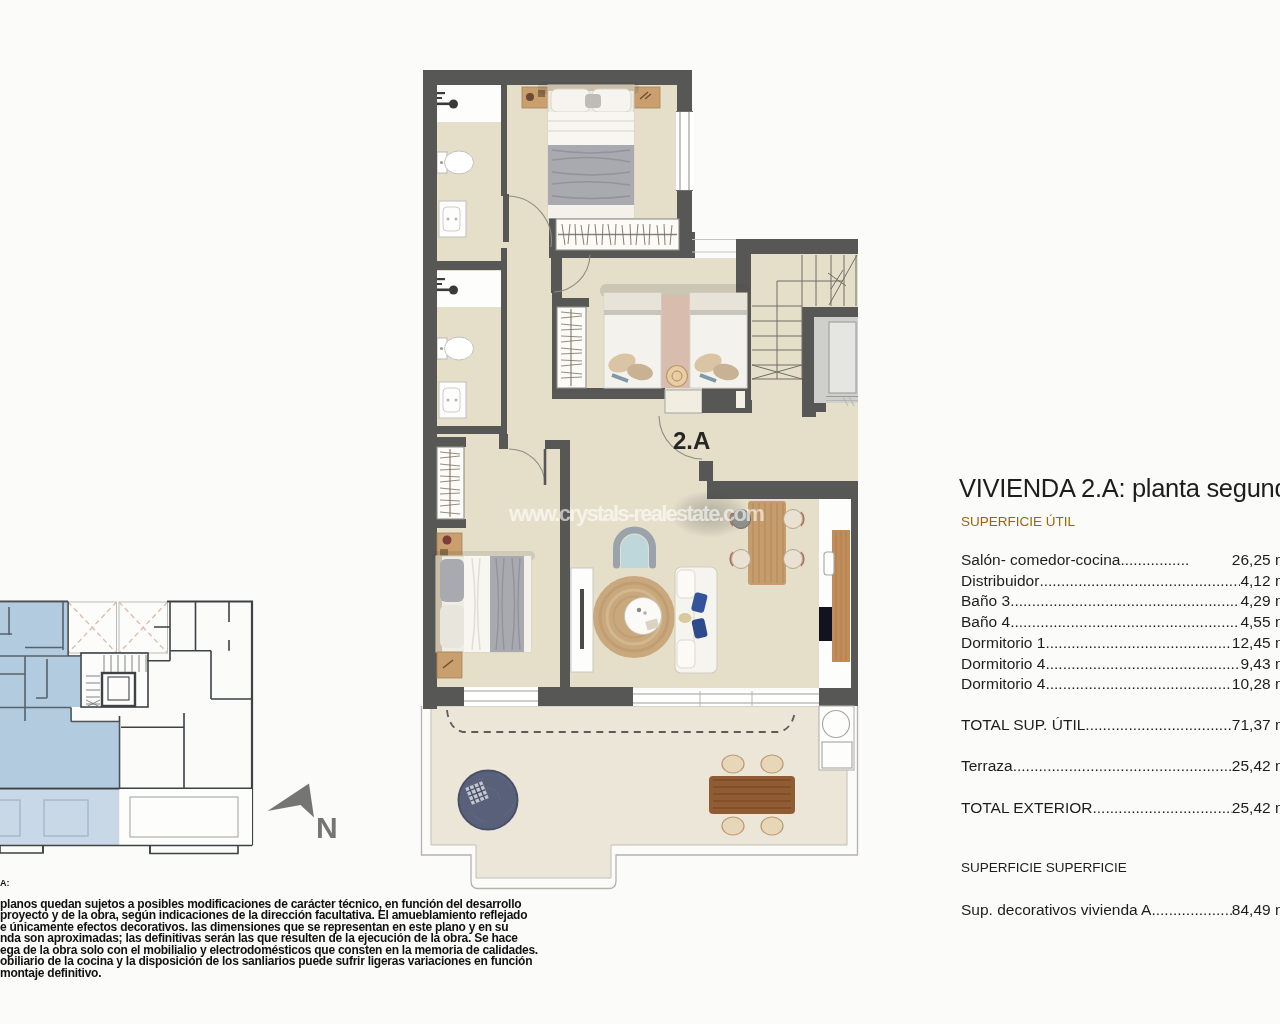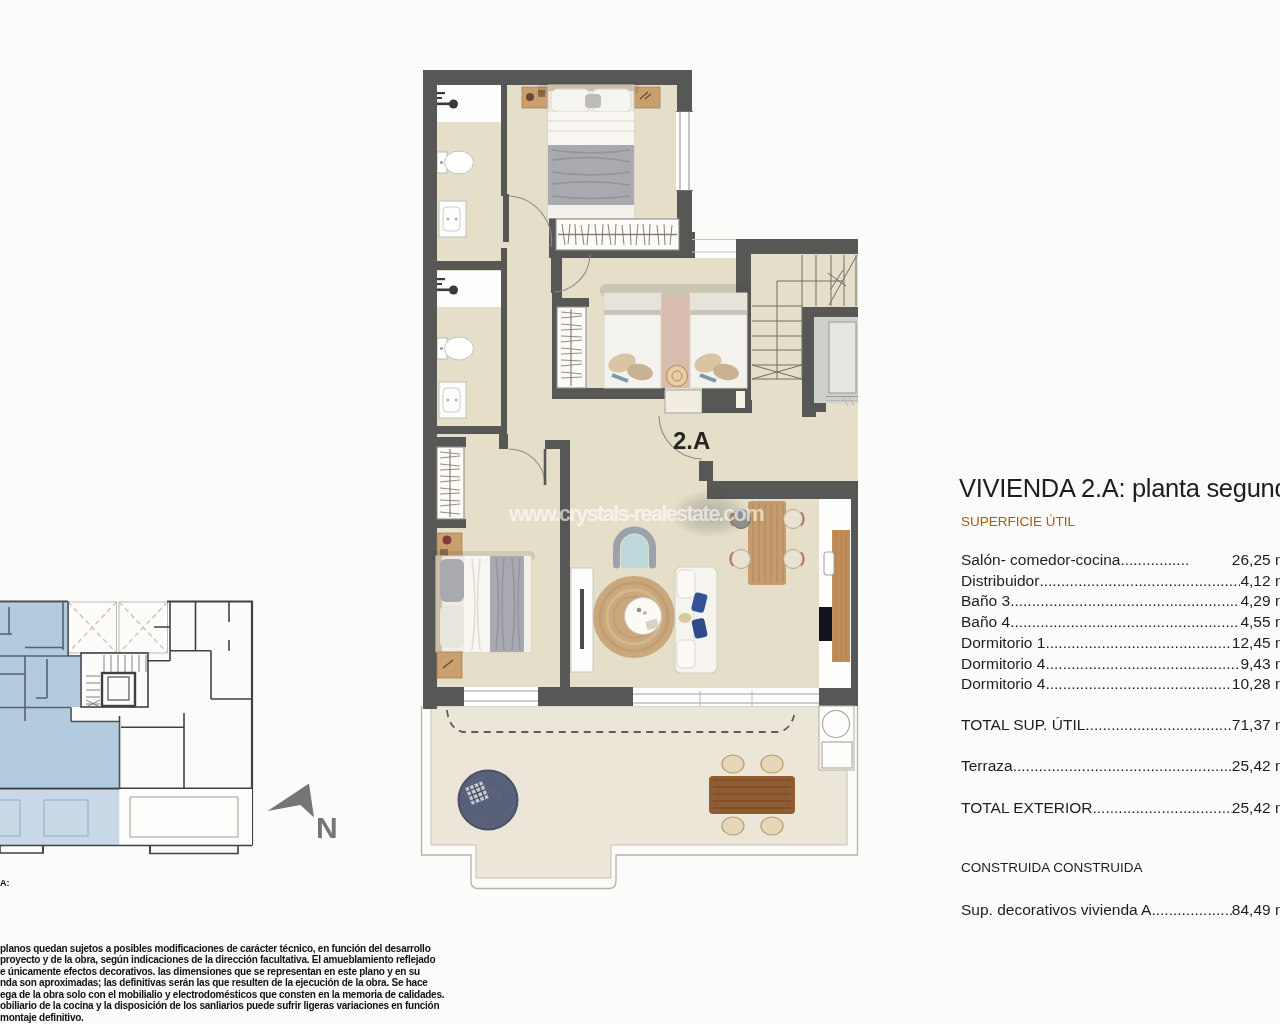--- a/index.html
+++ b/index.html
@@ -512,29 +512,29 @@
     <span style="flex:1;overflow:hidden;white-space:nowrap">......................................................................</span>
     <span style="white-space:pre">25,42 m²</span>
   </div>
 
 <div class="abs" style="left:961px;top:799px;width:332px;font-size:15.5px;color:#1d1d1c;display:flex;">
     <span style="white-space:pre">TOTAL EXTERIOR</span>
     <span style="flex:1;overflow:hidden;white-space:nowrap">......................................................................</span>
     <span style="white-space:pre">25,42 m²</span>
   </div>
 
-<div class="abs" style="left:961px;top:860px;font-size:13.5px;color:#1d1d1c;">CONSTRUIDA CONSTRUIDA</div>
+<div class="abs" style="left:961px;top:860px;font-size:13.5px;color:#1d1d1c;">SUPERFICIE SUPERFICIE</div>
 
 <div class="abs" style="left:961px;top:901px;width:332px;font-size:15.5px;color:#1d1d1c;display:flex;">
     <span style="white-space:pre">Sup. decorativos vivienda A</span>
     <span style="flex:1;overflow:hidden;white-space:nowrap">......................................................................</span>
     <span style="white-space:pre">84,49 m²</span>
   </div>
 
 <div class="abs" style="left:0px;top:878px;font-size:9px;font-weight:bold;color:#111;">A:</div>
 
-<div class="abs" style="left:0px;top:898.5px;width:420px;font-size:10px;font-weight:bold;color:#111;line-height:11.5px;letter-spacing:-0.25px;white-space:pre;margin-top:44px;">planos quedan sujetos a posibles modificaciones de carácter técnico, en función del desarrollo
+<div class="abs" style="left:0px;top:898.5px;width:420px;font-size:12px;font-weight:bold;color:#111;line-height:11.5px;letter-spacing:-0.25px;white-space:pre;">planos quedan sujetos a posibles modificaciones de carácter técnico, en función del desarrollo
 proyecto y de la obra, según indicaciones de la dirección facultativa. El amueblamiento reflejado
 e únicamente efectos decorativos. las dimensiones que se representan en este plano y en su
 nda son aproximadas; las definitivas serán las que resulten de la ejecución de la obra. Se hace
 ega de la obra solo con el mobilialio y electrodomésticos que consten en la memoria de calidades.
 obiliario de la cocina y la disposición de los sanliarios puede sufrir ligeras variaciones en función
 montaje definitivo.</div>
 
 </body></html>

